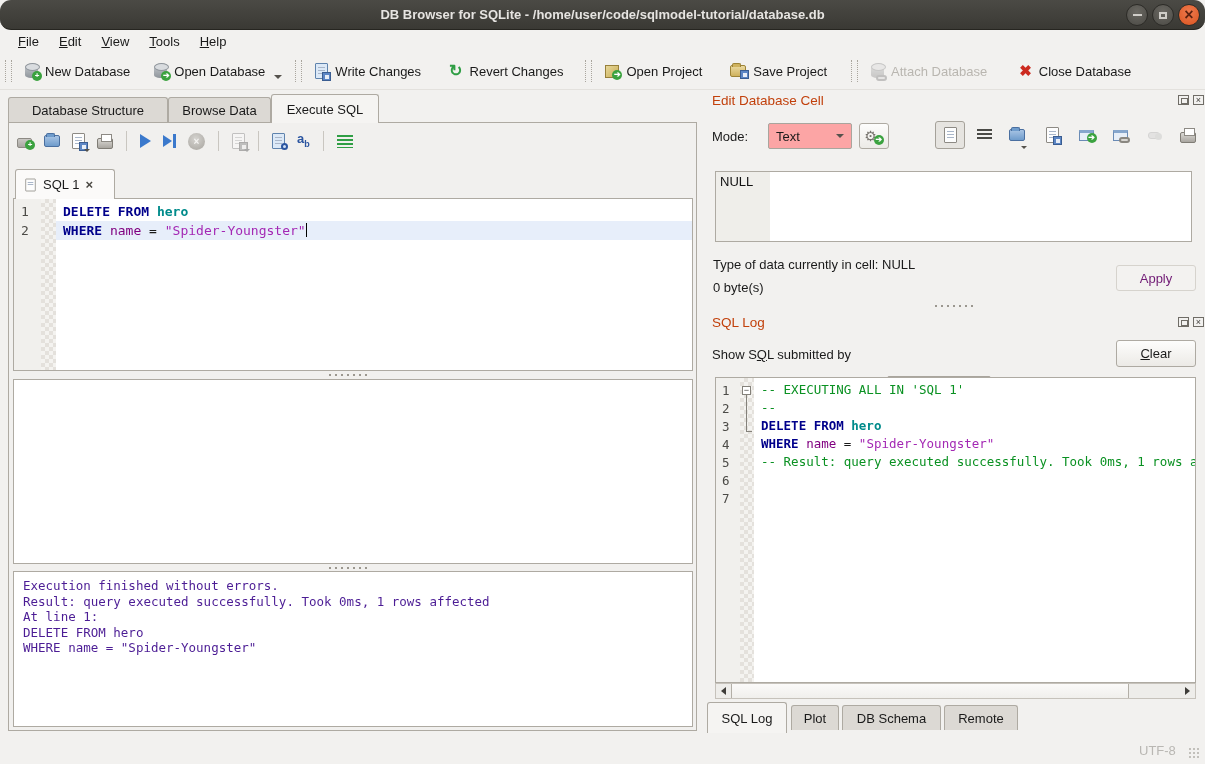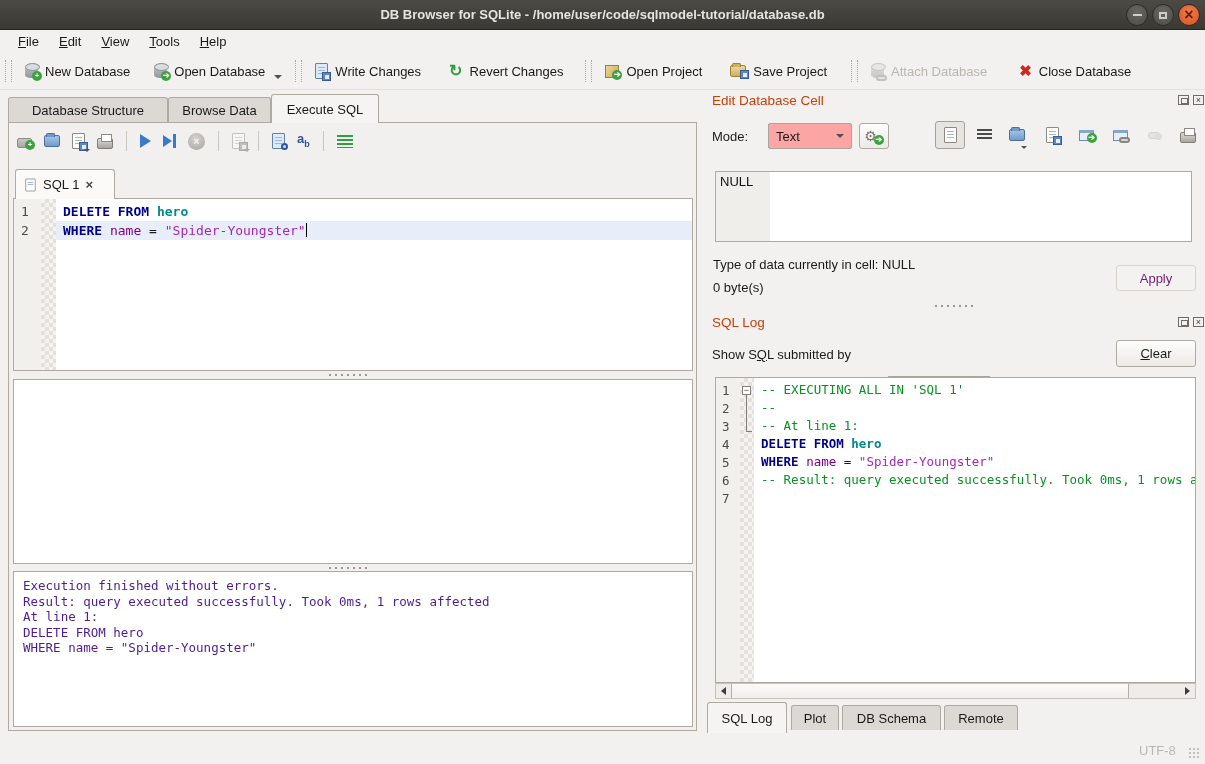--- a/index.html
+++ b/index.html
@@ -3,21 +3,21 @@
 <meta charset="utf-8">
 <style>
   * { margin:0; padding:0; box-sizing:border-box; }
   html,body { width:1205px; height:764px; overflow:hidden; }
   body { position:relative; background:#f2f1ef; font-family:"Liberation Sans",sans-serif; color:#1a1a1a; }
   .abs { position:absolute; }
 
   
   .titlebar { left:0; top:0; width:1205px; height:30px;
     background:linear-gradient(#4b4a45,#3a3934); border-bottom:1px solid #262520;
-    display:flex; align-items:center; justify-content:center; }
+    display:flex; align-items:center; justify-content:center;border-radius:11px; }
   .titlebar .title { color:#e6e4e1; font-weight:bold; font-size:13px; }
   .win-btn { position:absolute; top:4px; width:22px; height:22px; border-radius:50%;
     display:flex; align-items:center; justify-content:center; border:1px solid #2c2b27; }
   .wb-gray { background:radial-gradient(circle at 50% 35%, #6a6862, #4b4a45); color:#cfcdc8; }
   .wb-close { background:radial-gradient(circle at 50% 35%, #f07a4e, #d9541f); color:#5d2210; font-weight:bold; }
   .wb-dash { width:9px; height:2px; background:#cfcdc8; }
   .wb-sq { width:8px; height:7px; border:2px solid #cfcdc8; }
 
   
   .menubar { left:0; top:30px; width:1205px; height:23px; display:flex; align-items:center; padding-left:8px; }
@@ -379,21 +379,20 @@
       <div>7</div>
     </div>
     <div class="checker" style="width:14px;">
       <div class="fold-box">−</div>
       <div class="fold-v" style="top:17px; height:36px;"></div>
       <div class="fold-c" style="top:53px; width:6px;"></div>
     </div>
     <div style="flex:1; background:#fff; padding-top:4px; overflow:hidden;">
       <div class="logline cmt">-- EXECUTING ALL IN 'SQL 1'</div>
       <div class="logline cmt">--</div>
-      <div class="logline cmt">-- At line 1:</div>
       <div class="logline"><span class="kw">DELETE FROM </span><span class="tbl">hero</span></div>
       <div class="logline"><span class="kw">WHERE</span><span> </span><span class="fld">name</span><span> = </span><span class="str">"Spider-Youngster"</span></div>
       <div class="logline cmt">-- Result: query executed successfully. Took 0ms, 1 rows affected</div>
       <div class="logline"></div>
     </div>
   </div>
 
   <div class="hscroll" style="left:10px; top:593px; width:481px; height:16px;">
     <span class="scroll-arrow">
         <span class="tri-l"></span>

